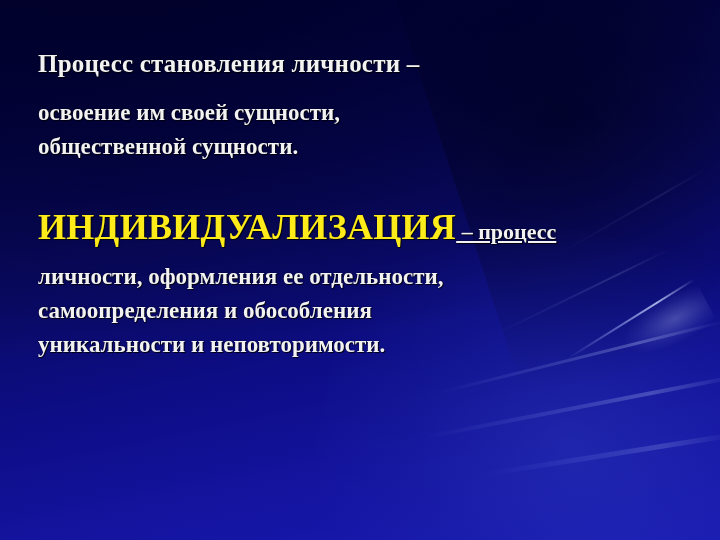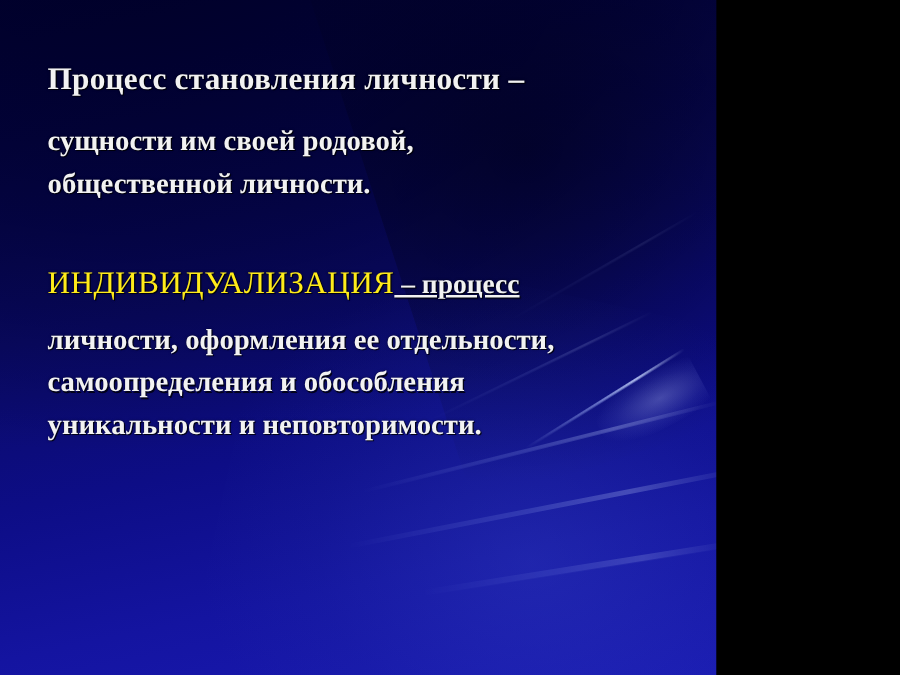--- a/index.html
+++ b/index.html
@@ -3,21 +3,21 @@
 <meta charset="utf-8">
 <title>Slide</title>
 <style>
   html, body {
     margin: 0;
     padding: 0;
     background: #000;
   }
   #slide {
     position: relative;
-    width: 573px;
+    width: 720px;
     height: 540px;
     overflow: hidden;
     font-family: "Liberation Serif", "DejaVu Serif", serif;
     
     background:
       radial-gradient(ellipse 150% 110% at 18% -10%, rgba(0,0,40,0.92) 0%, rgba(0,0,48,0.55) 38%, rgba(0,0,60,0) 70%),
       linear-gradient(168deg, #020230 0%, #050545 18%, #0a0a66 42%, #0d0d86 62%, #1414a0 80%, #1a1ab4 100%);
   }
 
   
@@ -73,21 +73,21 @@
   }
   .l-title   { font-size: 25px; line-height: 40px; letter-spacing: 0.2px; }
   .l-accent  { font-size: 27px; line-height: 40px; color: #ffeb1a; letter-spacing: 0.2px;
                text-shadow: 1px 1px 0 rgba(0,0,0,0.8), 0 0 2px rgba(0,0,0,0.55); }
   .l-body    { font-size: 23px; line-height: 34px; }
   .spacer    { display:block; height: 42px; }
   .spacer-sm { display:block; height: 12px; }
 
   .mixed { font-size: 0; line-height: 42px; white-space: nowrap; }
   .mixed .big-accent {
-    font-size: 25px; font-weight: normal; color: #ffeb1a;
+    font-size: 36px; font-weight: bold; color: #ffeb1a;
     text-shadow: 1px 1px 0 rgba(0,0,0,0.8), 0 0 2px rgba(0,0,0,0.55);
     letter-spacing: 0.3px;
   }
   .mixed .sm-white {
     font-size: 22px; font-weight: bold; color: #f2f2f2;
     text-shadow: 1px 1px 0 rgba(0,0,0,0.75), 0 0 2px rgba(0,0,0,0.6);
     text-decoration: underline;
   }
 </style>
 </head>
@@ -105,22 +105,22 @@
     <div class="streak s4"></div>
     <div class="streak s5"></div>
     <div class="streak s6"></div>
   </div>
 
   <div id="content">
 
     <div class="para">
       <span class="line l-title">Процесс становления личности –</span>
       <span class="spacer-sm"></span>
-      <span class="line l-body">сущности им своей родовой,</span>
-      <span class="line l-body">общественной личности.</span>
+      <span class="line l-body">освоение им своей сущности,</span>
+      <span class="line l-body">общественной сущности.</span>
     </div>
 
     <span class="spacer"></span>
 
     <div class="para">
       <span class="mixed">
         <span class="big-accent">ИНДИВИДУАЛИЗАЦИЯ</span><span class="sm-white">  – процесс</span>
       </span>
       <span class="line l-body">личности, оформления ее отдельности,</span>
       <span class="line l-body">самоопределения и обособления</span>

